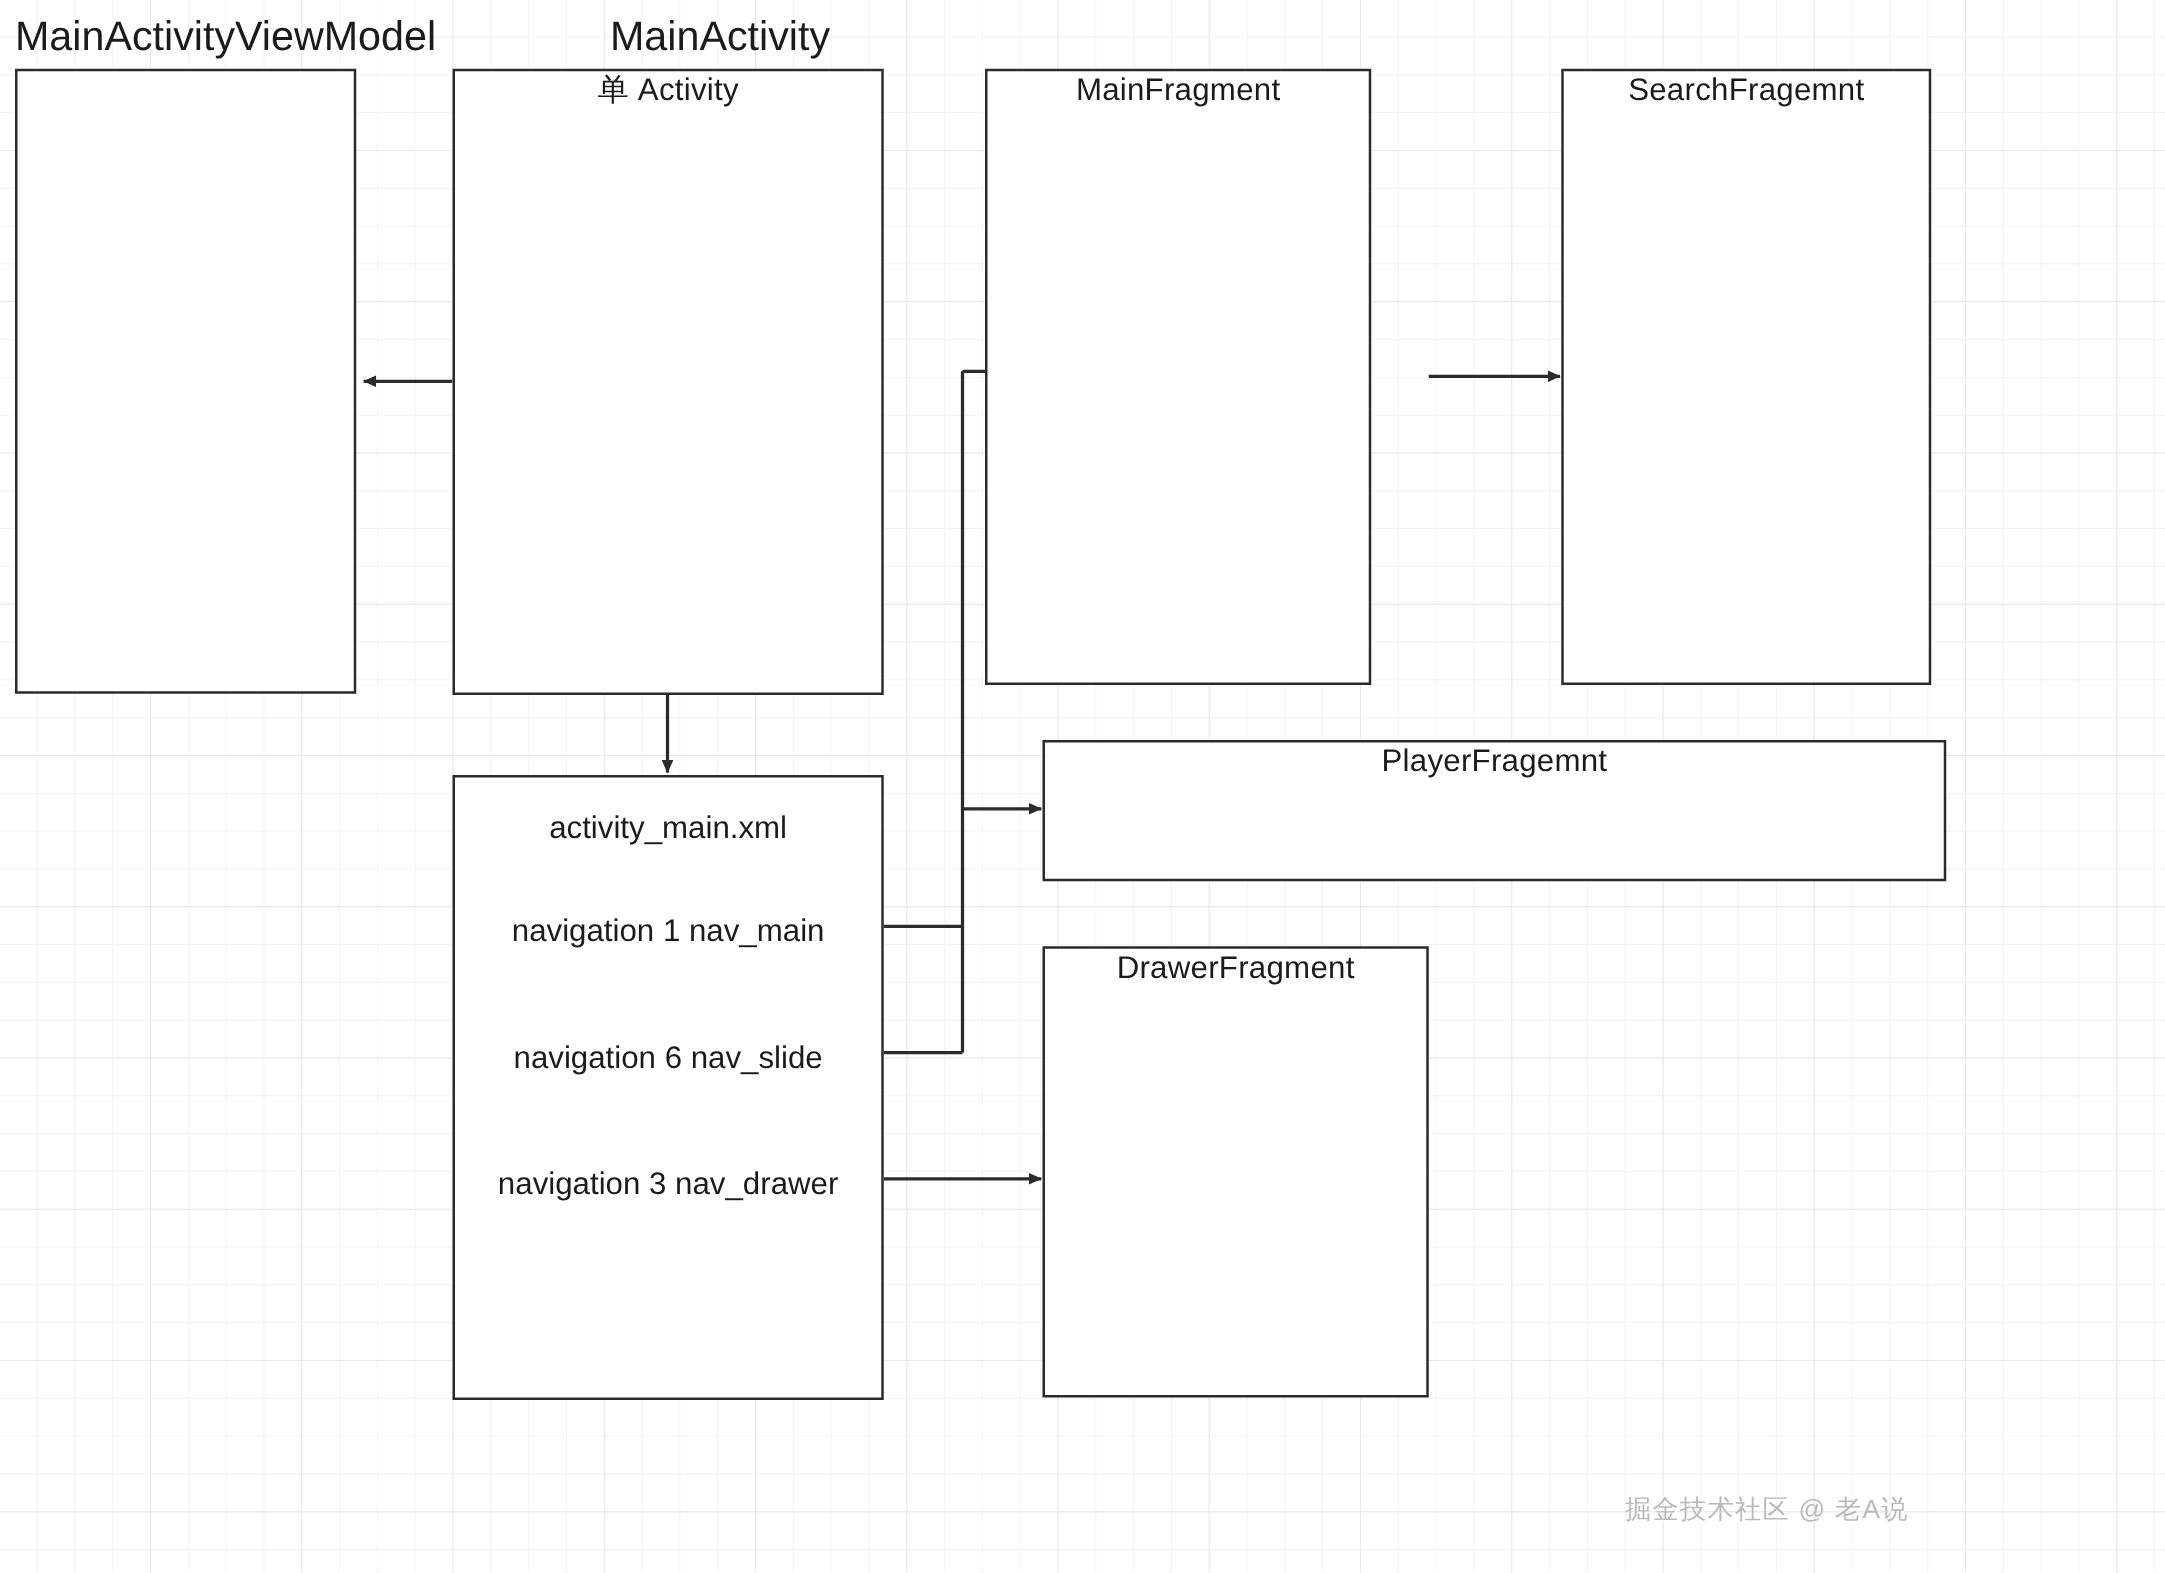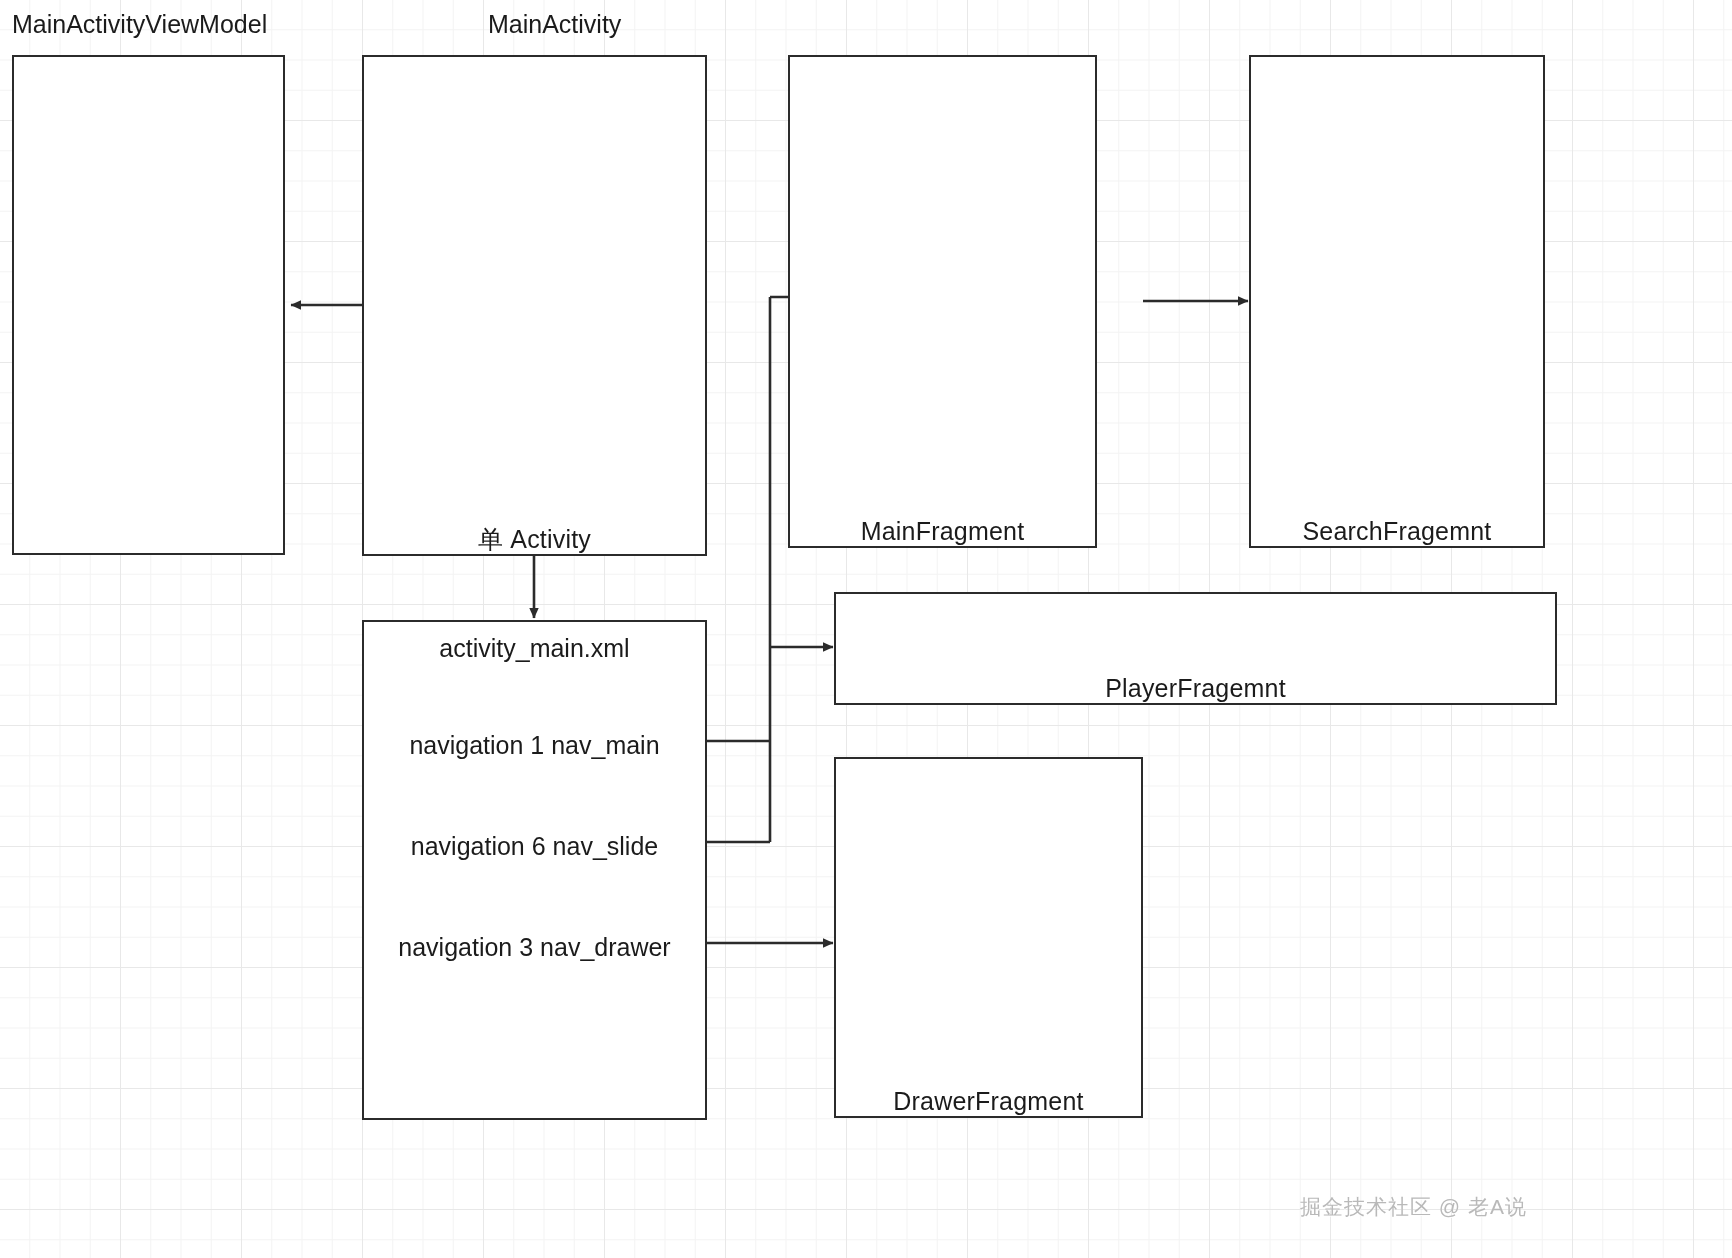--- a/index.html
+++ b/index.html
@@ -30,37 +30,37 @@
     background-position: -1px -1px, -1px -1px, -1px -1px, -1px -1px;
   }
 
   
   .node {
     position: absolute;
     box-sizing: border-box;
     border: 2.5px solid #2b2b2b;
     background: #ffffff;
     display: flex;
-    align-items: flex-end;
+    align-items: flex-start;
     justify-content: center;
     color: #1b1b1b;
   }
   .node-label {
     font-size: 25px;
     font-weight: 400;
     letter-spacing: 0.2px;
     line-height: 1.2;
     white-space: nowrap;
     color: #1b1b1b;
   }
 
   
   .caption {
     position: absolute;
-    font-size: 25px;
+    font-size: 33px;
     color: #1b1b1b;
     white-space: nowrap;
     line-height: 1;
   }
 
   
   .xml-node {
     position: absolute;
     box-sizing: border-box;
     border: 2.5px solid #2b2b2b;
@@ -174,21 +174,21 @@
   <div class="node" style="left:834px; top:592px; width:723px; height:113px;">
     <span class="node-label">PlayerFragemnt</span>
   </div>
 
   <div class="node" style="left:834px; top:757px; width:309px; height:361px;">
     <span class="node-label">DrawerFragment</span>
   </div>
 
   <div class="xml-node" style="left:362px; top:620px; width:345px; height:500px;">
 
-    <div class="xml-row" style="top:12px;">activity_main.xml</div>
+    <div class="xml-row" style="top:26px;">activity_main.xml</div>
 
     <div class="xml-row" style="top:109px;">navigation 1 nav_main</div>
 
     <div class="xml-row" style="top:210px;">navigation 6 nav_slide</div>
 
     <div class="xml-row" style="top:311px;">navigation 3 nav_drawer</div>
   </div>
 
   <div class="watermark" style="left:1300px; top:1193px;">掘金技术社区 @ 老A说</div>
 

